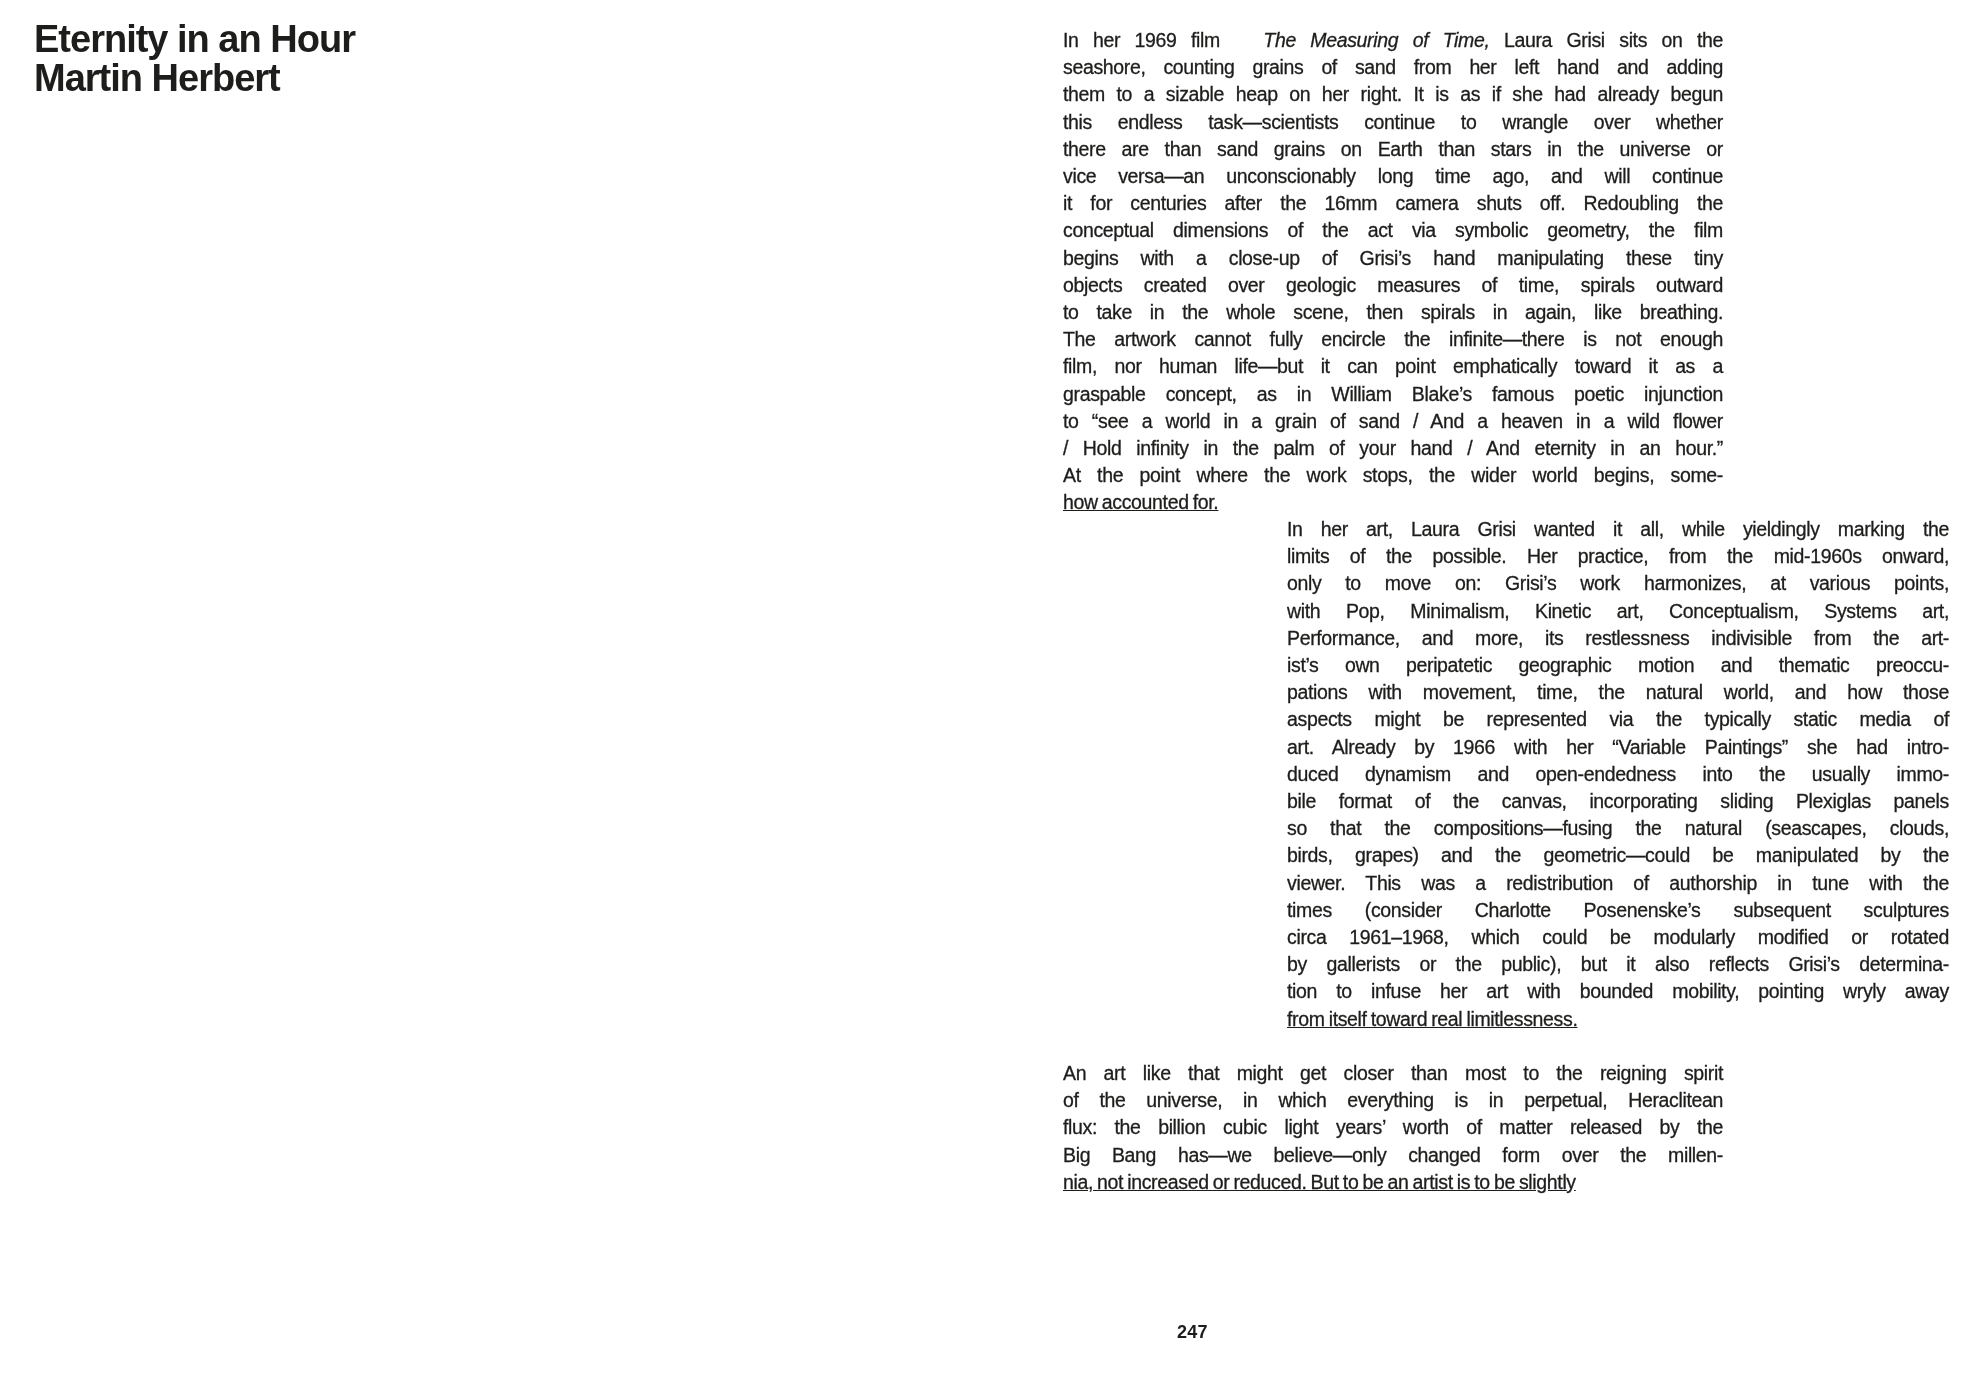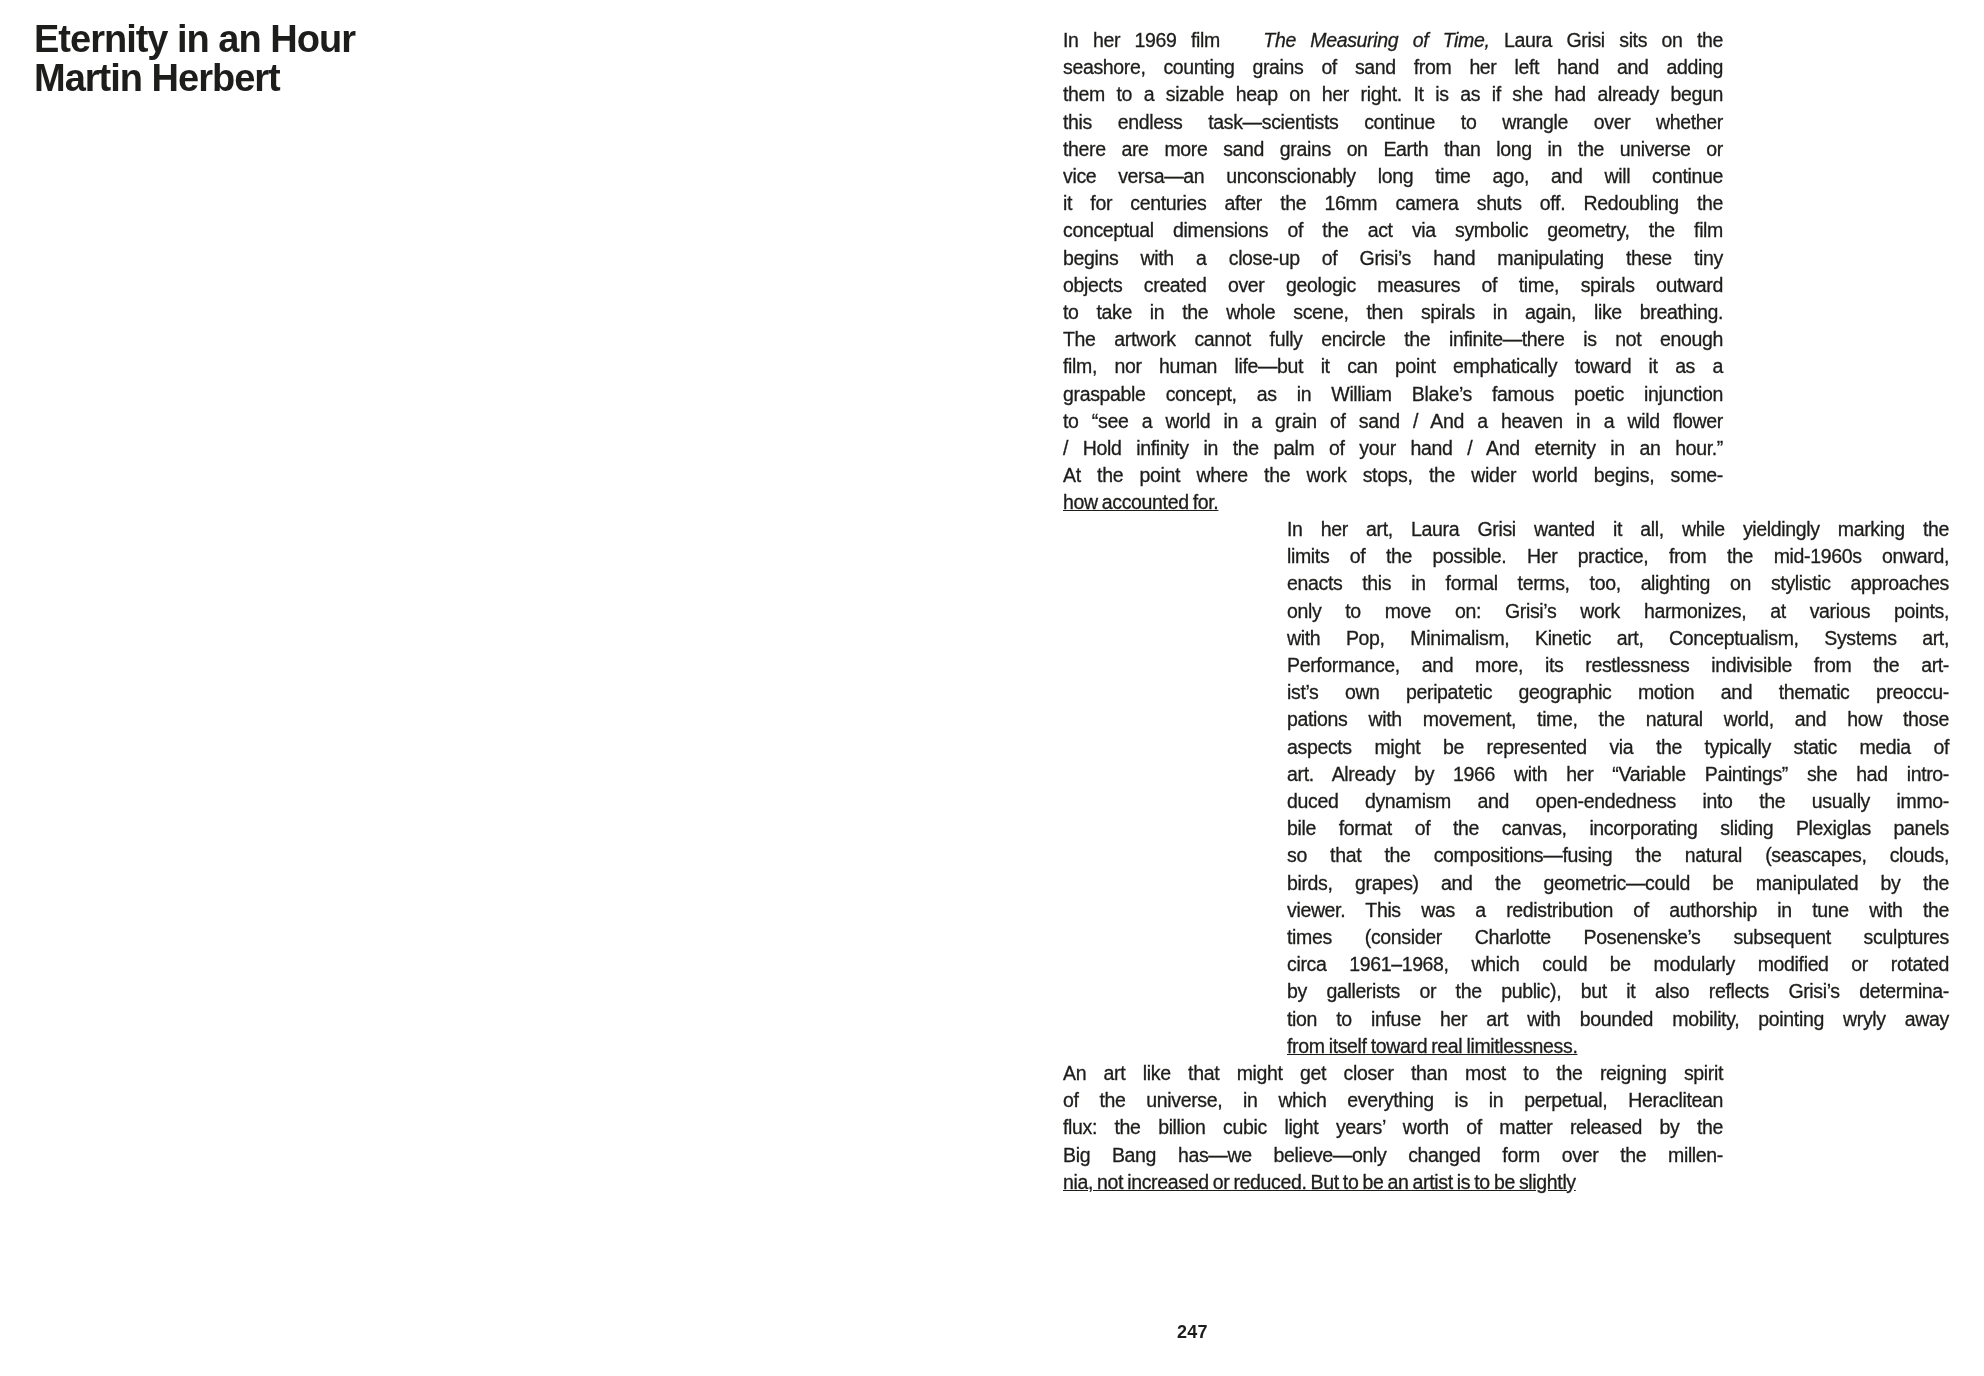--- a/index.html
+++ b/index.html
@@ -70,40 +70,39 @@
   <div class="title-block">
     <div class="title-line">Eternity in an Hour</div>
     <div class="title-line">Martin Herbert</div>
   </div>
 
   <div class="text-block para-1">
       <div class="line">In her 1969 film <em>The Measuring of Time,</em> Laura Grisi sits on the</div>
       <div class="line">seashore, counting grains of sand from her left hand and adding</div>
       <div class="line">them to a sizable heap on her right. It is as if she had already begun</div>
       <div class="line">this endless task—scientists continue to wrangle over whether</div>
-      <div class="line">there are more sand grains on Earth than long in the universe or</div>
+      <div class="line">there are than sand grains on Earth than stars in the universe or</div>
       <div class="line">vice versa—an unconscionably long time ago, and will continue</div>
       <div class="line">it for centuries after the 16mm camera shuts off. Redoubling the</div>
       <div class="line">conceptual dimensions of the act via symbolic geometry, the film</div>
       <div class="line">begins with a close-up of Grisi’s hand manipulating these tiny</div>
       <div class="line">objects created over geologic measures of time, spirals outward</div>
       <div class="line">to take in the whole scene, then spirals in again, like breathing.</div>
       <div class="line">The artwork cannot fully encircle the infinite—there is not enough</div>
       <div class="line">film, nor human life—but it can point emphatically toward it as a</div>
       <div class="line">graspable concept, as in William Blake’s famous poetic injunction</div>
       <div class="line">to “see a world in a grain of sand / And a heaven in a wild flower</div>
       <div class="line">/ Hold infinity in the palm of your hand / And eternity in an hour.”</div>
       <div class="line">At the point where the work stops, the wider world begins, some-</div>
       <div class="line line-last">how accounted for.</div>
     </div>
 
   <div class="text-block para-2">
       <div class="line">In her art, Laura Grisi wanted it all, while yieldingly marking the</div>
       <div class="line">limits of the possible. Her practice, from the mid-1960s onward,</div>
-      <div class="line">enacts this in formal terms, too, alighting on stylistic approaches</div>
       <div class="line">only to move on: Grisi’s work harmonizes, at various points,</div>
       <div class="line">with Pop, Minimalism, Kinetic art, Conceptualism, Systems art,</div>
       <div class="line">Performance, and more, its restlessness indivisible from the art-</div>
       <div class="line">ist’s own peripatetic geographic motion and thematic preoccu-</div>
       <div class="line">pations with movement, time, the natural world, and how those</div>
       <div class="line">aspects might be represented via the typically static media of</div>
       <div class="line">art. Already by 1966 with her “Variable Paintings” she had intro-</div>
       <div class="line">duced dynamism and open-endedness into the usually immo-</div>
       <div class="line">bile format of the canvas, incorporating sliding Plexiglas panels</div>
       <div class="line">so that the compositions—fusing the natural (seascapes, clouds,</div>

